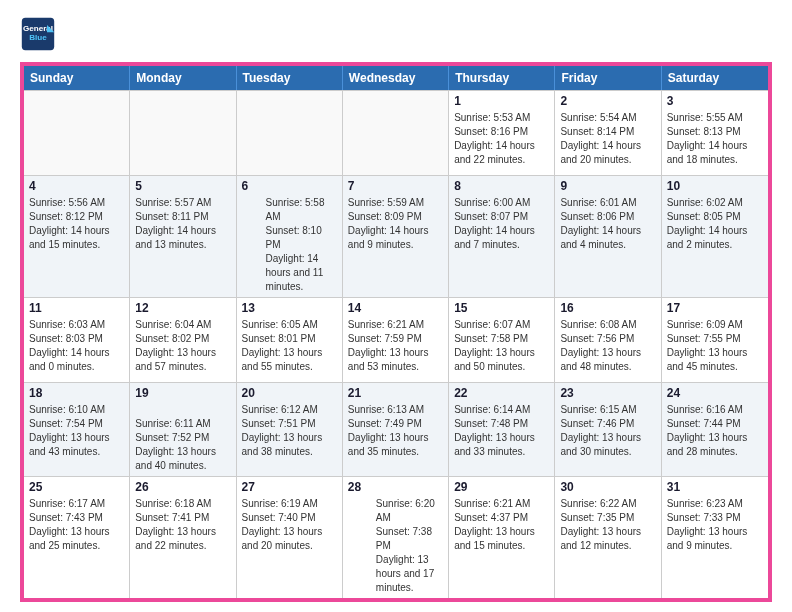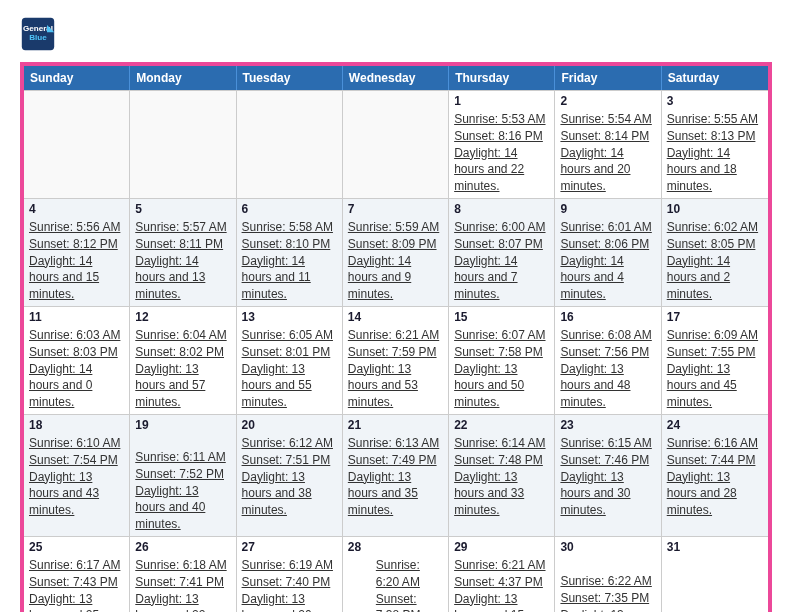--- a/index.html
+++ b/index.html
@@ -89,24 +89,23 @@
     .cal-cell:last-child { border-right: none; }
     .cal-cell.empty { background: #f9f9f9; }
     .cal-cell.alt-row { background: #f0f4f8; }
     .day-num {
       font-size: 12px;
       font-weight: bold;
       color: #1a1a2e;
       margin-bottom: 2px;
     }
     .cell-text {
-      font-size: 12px;
+      font-size: 10px;
       color: #333;
       line-height: 1.4;
-      text-decoration: underline;
     }
   </style>
 </head>
 <body>
 
 <div class="page">
   <div class="header">
     <div class="logo">
       <svg class="logo-icon" viewBox="0 0 40 40">
         <rect x="2" y="2" width="36" height="36" rx="4" fill="#1a3a6b"></rect>
@@ -164,21 +163,21 @@
 Daylight: 14 hours and 15 minutes.</div>
           </div>
           <div class="cal-cell alt-row">
             <div class="day-num">5</div>
             <div class="cell-text" style="white-space: pre-line;">Sunrise: 5:57 AM
 Sunset: 8:11 PM
 Daylight: 14 hours and 13 minutes.</div>
           </div>
           <div class="cal-cell alt-row">
             <div class="day-num">6</div>
-            <div class="cell-text" style="white-space: pre-line;">Sunrise: 5:58 AM
+            <div class="cell-text" style="white-space: pre-line; margin-left: 24px;">Sunrise: 5:58 AM
 Sunset: 8:10 PM
 Daylight: 14 hours and 11 minutes.</div>
           </div>
           <div class="cal-cell alt-row">
             <div class="day-num">7</div>
             <div class="cell-text" style="white-space: pre-line;">Sunrise: 5:59 AM
 Sunset: 8:09 PM
 Daylight: 14 hours and 9 minutes.</div>
           </div>
           <div class="cal-cell alt-row">
@@ -314,23 +313,26 @@
 Daylight: 13 hours and 17 minutes.</div>
           </div>
           <div class="cal-cell">
             <div class="day-num">29</div>
             <div class="cell-text" style="white-space: pre-line;">Sunrise: 6:21 AM
 Sunset: 4:37 PM
 Daylight: 13 hours and 15 minutes.</div>
           </div>
           <div class="cal-cell">
             <div class="day-num">30</div>
-            <div class="cell-text" style="white-space: pre-line; margin-top: 16px;">Sunrise: 6:22 AM
+            <div class="cell-text" style="white-space: pre-line;">Sunrise: 6:22 AM
 Sunset: 7:35 PM
 Daylight: 13 hours and 12 minutes.</div>
           </div>
           <div class="cal-cell">
             <div class="day-num">31</div>
+            <div class="cell-text" style="white-space: pre-line;">Sunrise: 6:23 AM
+Sunset: 7:33 PM
+Daylight: 13 hours and 9 minutes.</div>
           </div>
         </div>
       </div>
   </div>
 </div>
 
 </body></html>

